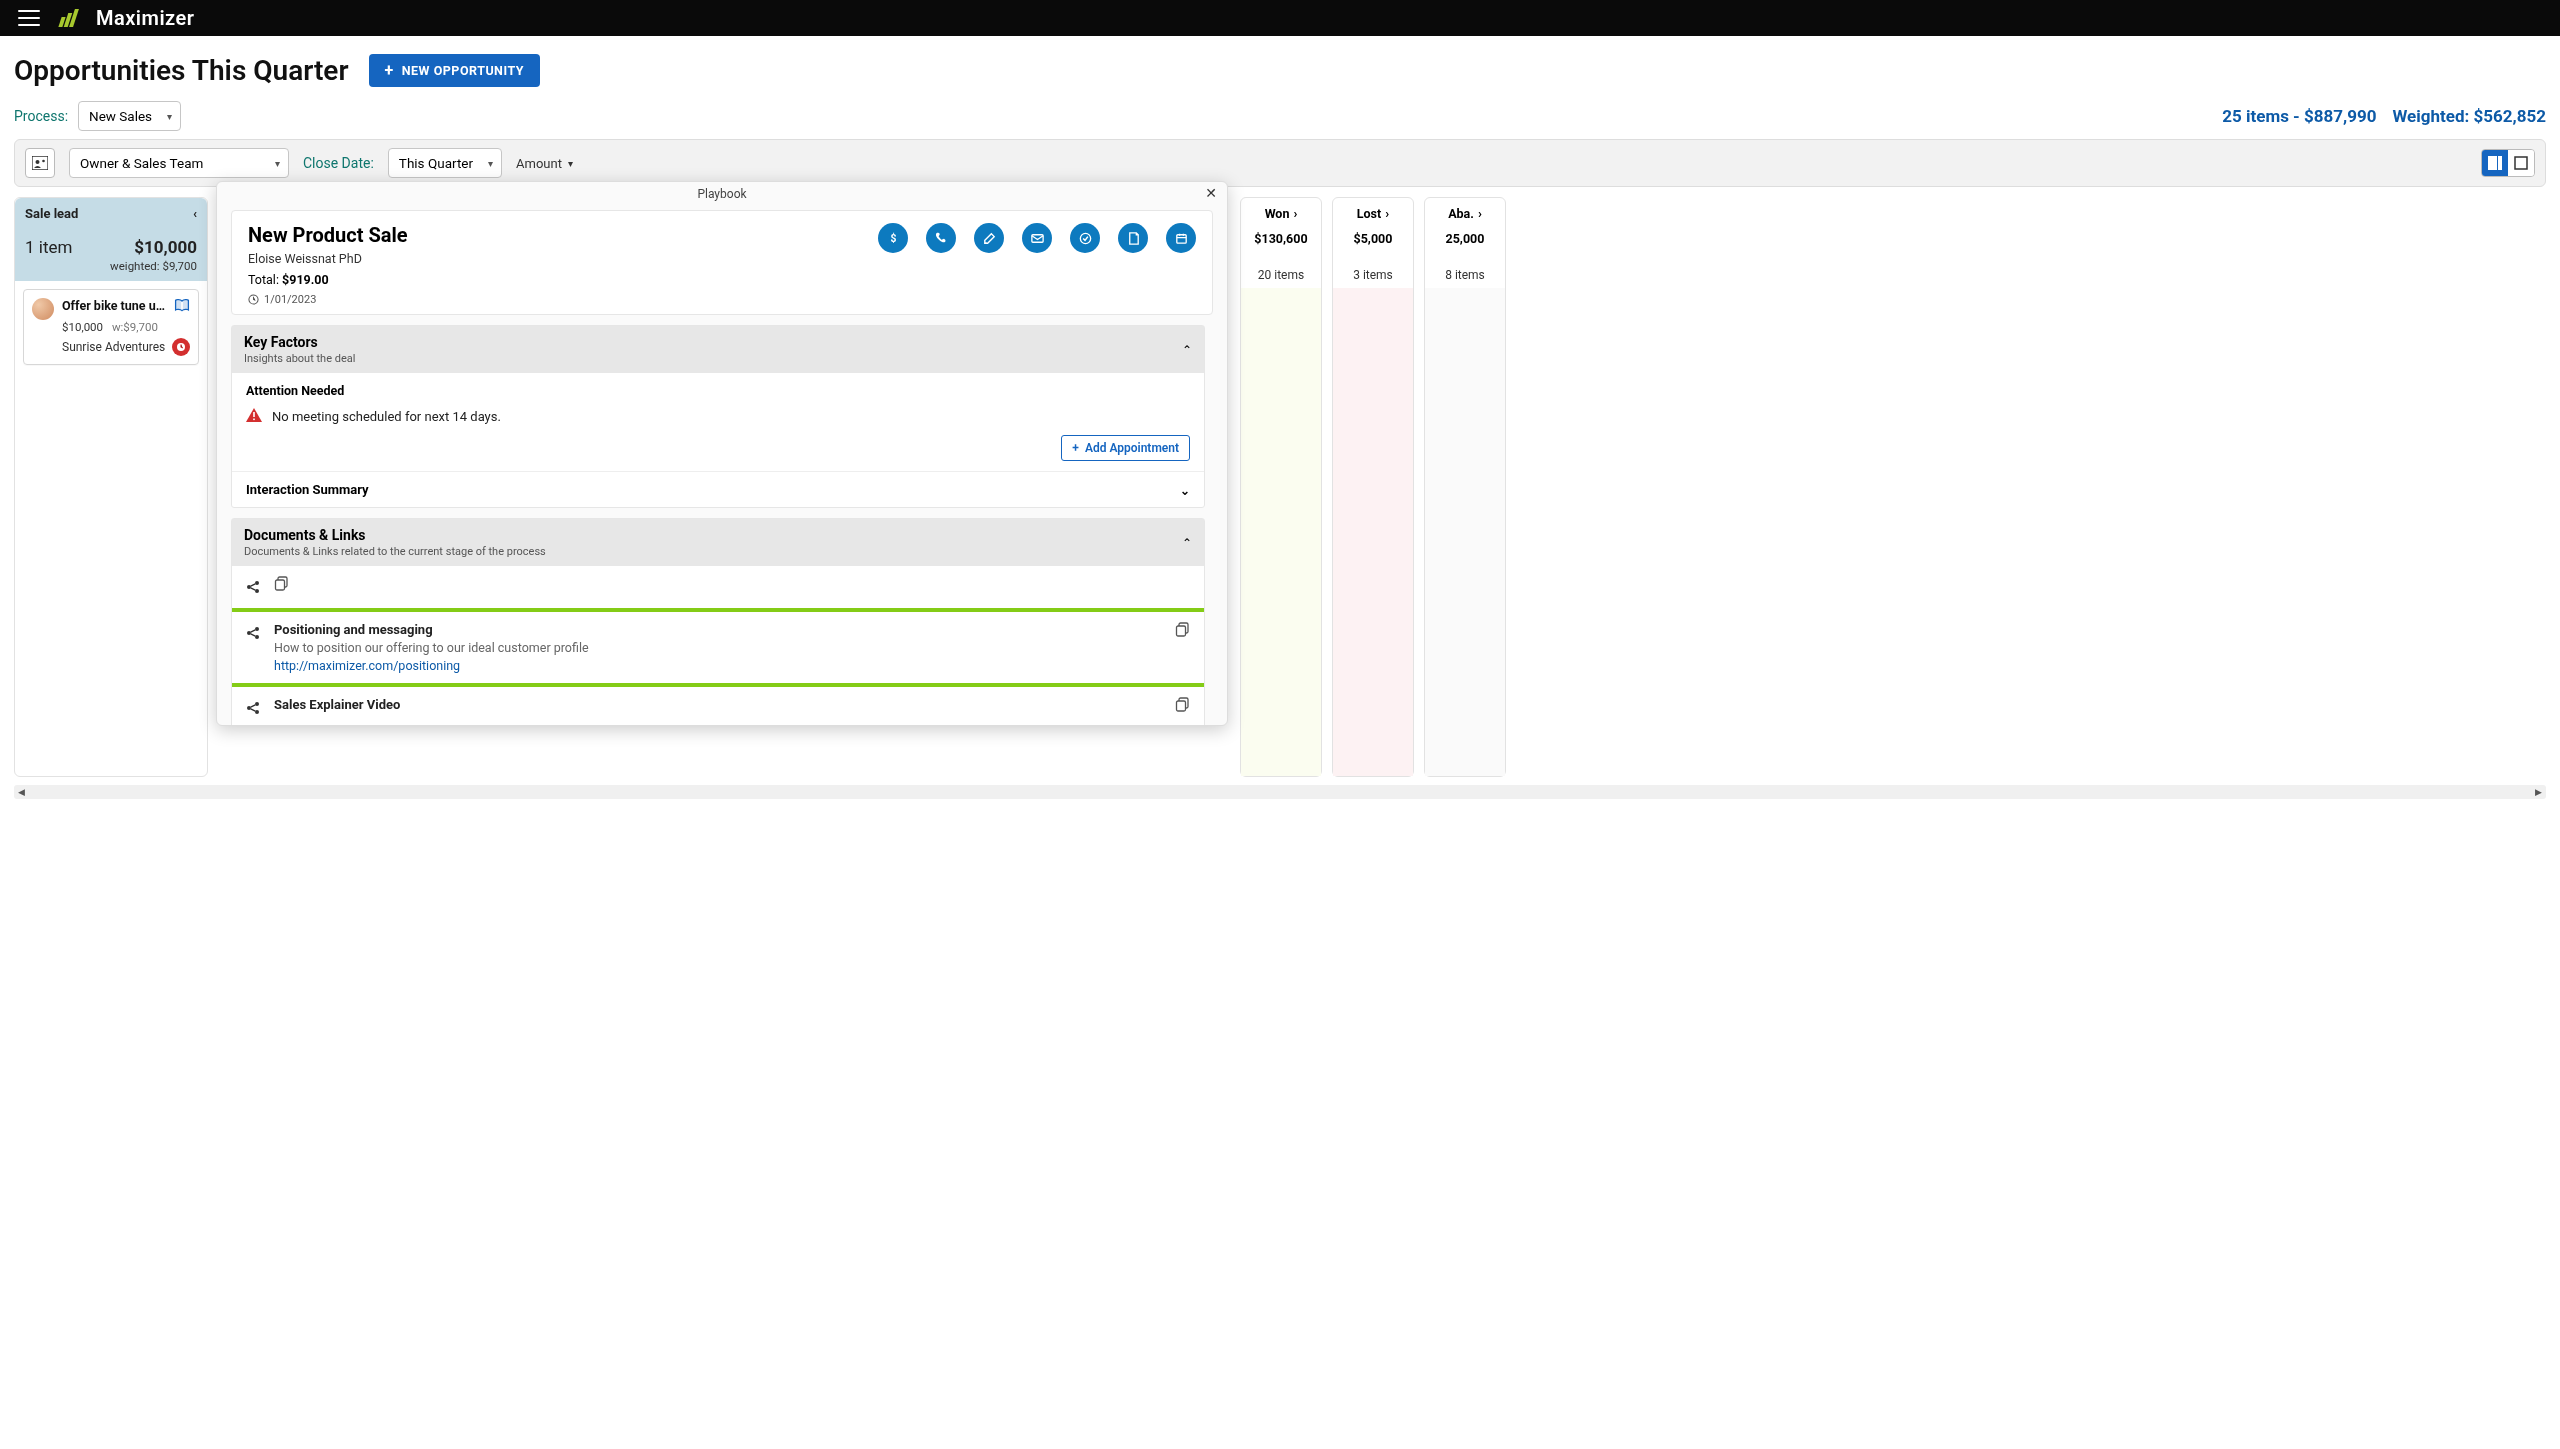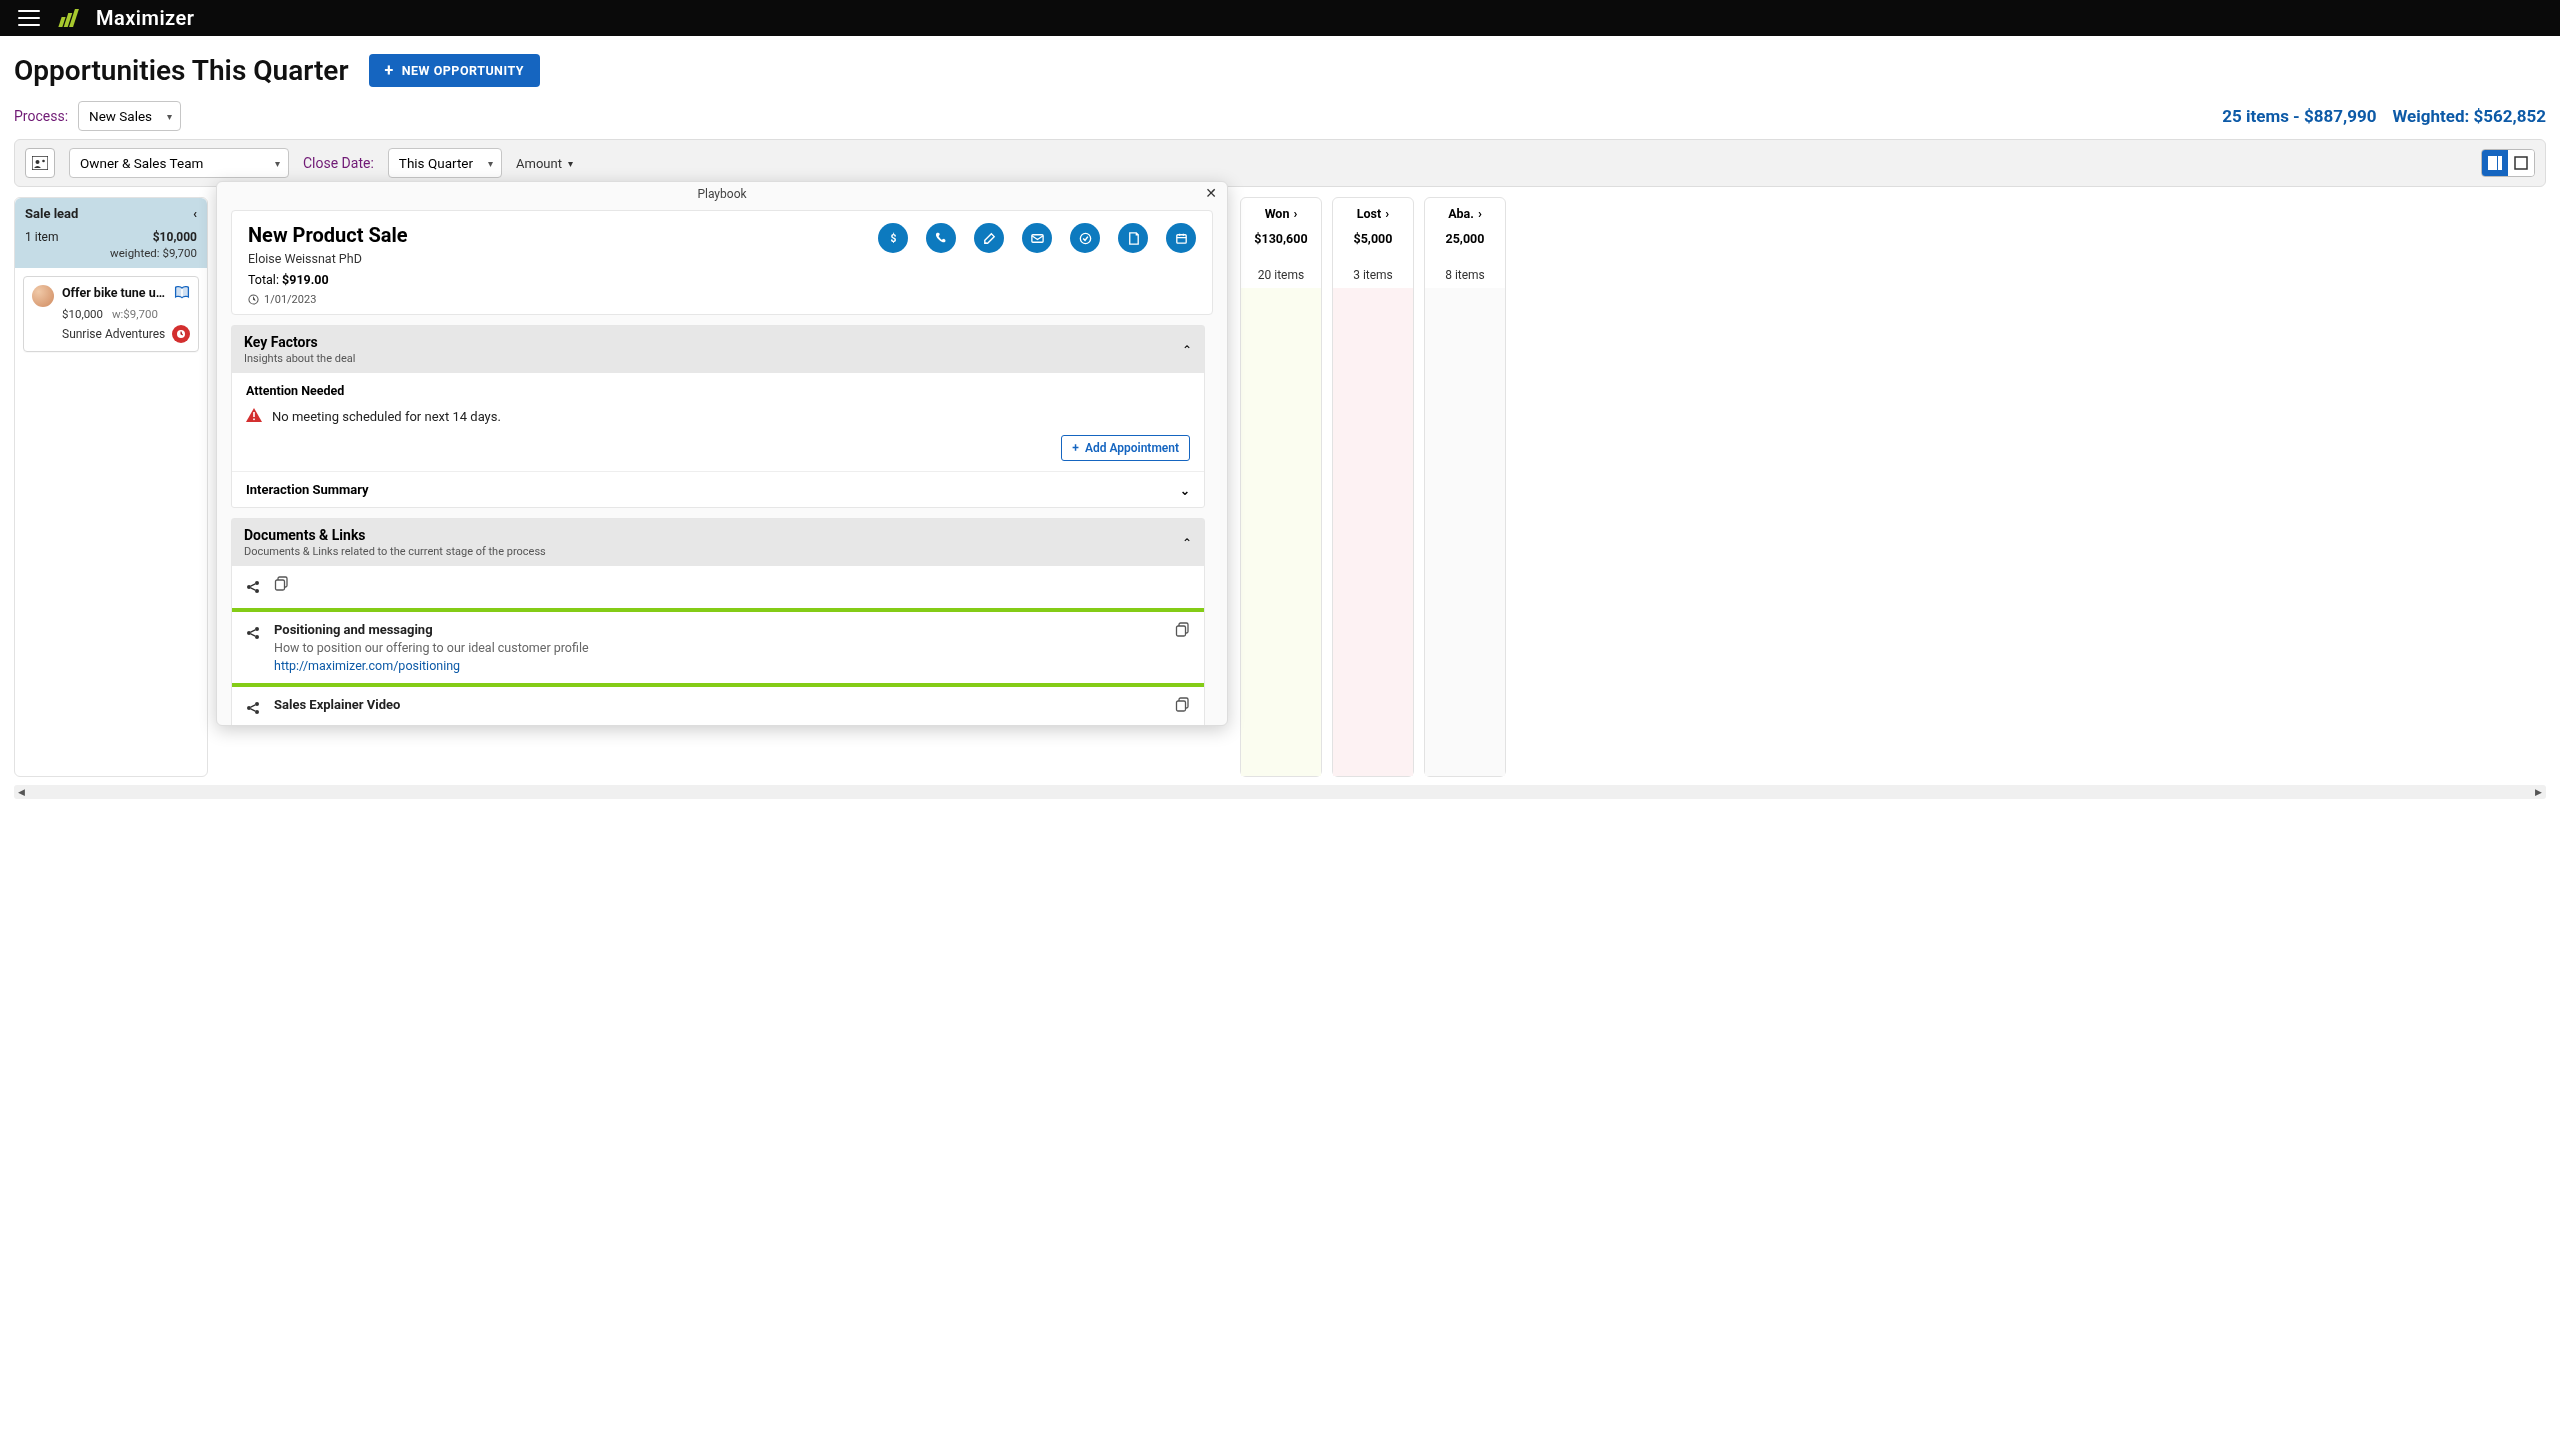--- a/index.html
+++ b/index.html
@@ -13,42 +13,42 @@
 .logo-mark span:nth-child(1){height:10px;} .logo-mark span:nth-child(2){height:14px;} .logo-mark span:nth-child(3){height:18px;}
 .logo-text { color: #fff; font-weight: 600; font-size: 20px; letter-spacing: .5px;}
 
 .page-bar { display: flex; align-items: center; padding: 18px 14px 10px; gap: 20px; }
 .page-title { font-size: 28px; font-weight: 600; color: #111; }
 .btn-primary { background: #1565c0; color: #fff; border: none; border-radius: 4px; padding: 9px 16px; font-weight: 700; font-size: 12.5px; letter-spacing: .5px; display: inline-flex; align-items: center; gap: 8px; cursor: pointer; }
 .btn-primary .plus { font-size: 16px; line-height: 0; }
 
 .filter-row1 { display: flex; align-items: center; justify-content: space-between; padding: 4px 14px 8px; }
 .filter-row1-left { display: flex; align-items: center; gap: 10px; }
-.lbl { font-size: 14px; color: #701a75; }
+.lbl { font-size: 14px; color: #0f766e; }
 .select { border: 1px solid #c6c6c6; border-radius: 4px; padding: 6px 28px 6px 10px; font-size: 13.5px; background: #fff; position: relative; cursor: pointer; display:inline-flex; align-items:center;}
 .select .caret { position: absolute; right: 8px; font-size: 10px; color:#555;}
 .summary { display: flex; gap: 16px; font-size: 17px; font-weight: 700; color: #0d5aa7; }
 
 .toolbar { background: #f2f2f2; border: 1px solid #ddd; border-radius: 6px; margin: 0 14px; padding: 8px 10px; display: flex; align-items: center; gap: 14px; }
 .icon-btn-sq { width: 30px; height: 30px; border: 1px solid #bbb; border-radius: 4px; background: #fff; display:flex; align-items:center; justify-content:center; cursor:pointer; font-size:14px;}
 .select-wide { min-width: 220px; }
 .toolbar .spacer { flex: 1; }
 .view-toggle { display: flex; border: 1px solid #bbb; border-radius: 4px; overflow: hidden;}
 .view-toggle > div { width: 26px; height: 26px; display:flex; align-items:center; justify-content:center; cursor:pointer; background:#fff;}
 .view-toggle > div.active { background:#1565c0; color:#fff;}
 .amt-filter { font-size:13px; color:#333; display:inline-flex; align-items:center; gap:6px; cursor:pointer;}
 
 .board { display: flex; gap: 10px; padding: 10px 14px 4px; align-items: flex-start; position: relative; }
 .col { border: 1px solid #e2e2e2; border-radius: 6px; background: #fff; min-height: 580px; display:flex; flex-direction:column;}
 .col.lead { width: 194px; }
 .col-head { border-radius: 6px 6px 0 0; padding: 8px 10px; position: relative; }
 .col-head.lead-bg { background: #c5dce6; }
 .stage-row { display:flex; align-items:center; justify-content:space-between; font-weight:700; font-size:13px; color:#222;}
 .chev { font-size:13px; cursor:pointer;}
-.stage-meta { display:flex; justify-content:space-between; font-size:12px; color:#222; margin-top:9px;}
+.stage-meta { display:flex; justify-content:space-between; font-size:17px; color:#222; margin-top:16px;}
 .stage-meta .right { font-weight:700;}
 .stage-w { text-align:right; font-size:11.5px; color:#333; margin-top:2px;}
 
 .card { margin: 8px; border:1px solid #d7d7d7; border-radius:4px; padding:8px; position:relative; box-shadow:0 1px 1px rgba(0,0,0,.03);}
 .card-top { display:flex; align-items:flex-start; gap:8px;}
 .avatar { width:22px; height:22px; border-radius:50%; background: radial-gradient(circle at 30% 30%, #f0c9a8, #d08b60); flex-shrink:0;}
 .card-title { font-weight:700; font-size:12.5px; color:#111; flex:1; white-space:nowrap; overflow:hidden; text-overflow:ellipsis;}
 .book-icon { width:16px; height:14px; color:#1565c0; flex-shrink:0;}
 .card-line { font-size:11.5px; color:#333; margin-left:30px;}
 .card-line .w { color:#777; margin-left:6px;}

